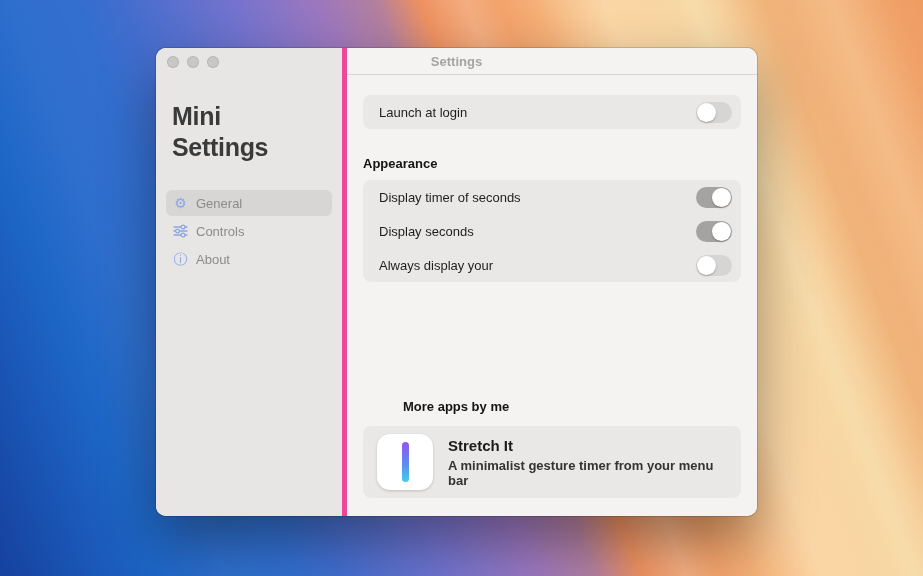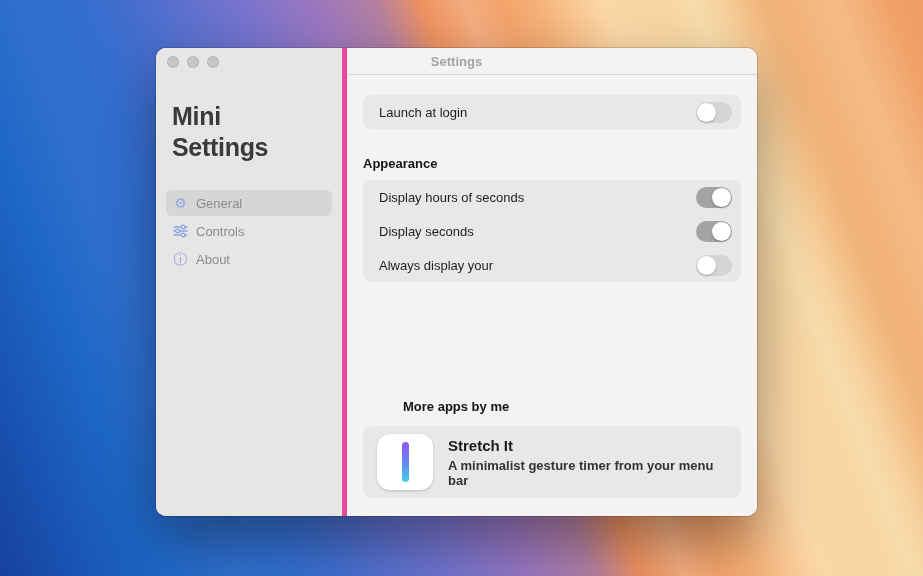--- a/index.html
+++ b/index.html
@@ -211,21 +211,21 @@
             <span>Launch at login</span>
             <div class="toggle off">
                 <div class="knob"></div>
               </div>
           </div>
 
           <div class="section-header">Appearance</div>
 
           <div class="group">
             <div class="row">
-              <span>Display hours of seconds</span>
+              <span>Display timer of seconds</span>
               <div class="toggle on">
                   <div class="knob"></div>
                 </div>
             </div>
             <div class="row">
               <span>Display seconds</span>
               <div class="toggle on">
                   <div class="knob"></div>
                 </div>
             </div>

